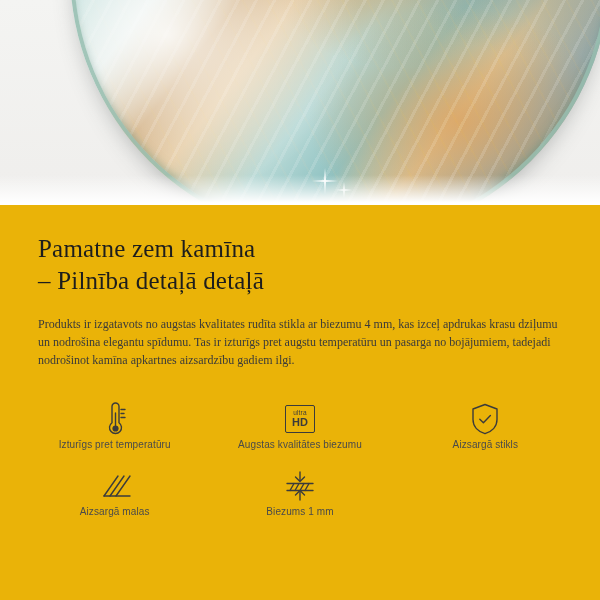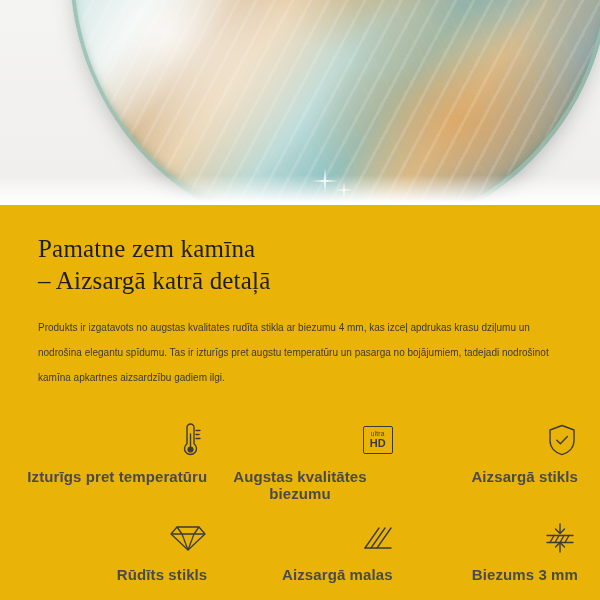--- a/index.html
+++ b/index.html
@@ -121,54 +121,53 @@
     font-size: 25px;
     line-height: 32px;
     color: #1d1d1d;
     font-weight: 400;
     letter-spacing: 0.2px;
   }
   .headline .l2 { display: block; }
   .body-copy {
     margin: 18px 0 0 38px;
     width: 530px;
-    font-size: 10px;
-    line-height: 25px;
+    font-size: 12px;
+    line-height: 18px;
     color: #3a3a3a;
+    font-family: Liberation Serif, serif;
   }
 
   
   .features {
     margin: 24px 0 0 0;
     display: grid;
     grid-template-columns: repeat(3, 1fr);
     row-gap: 10px;
     padding: 0 22px;
   }
   .feature {
     display: flex;
     flex-direction: column;
-    align-items: flex-end;
+    align-items: center;
     justify-content: flex-start;
     padding-top: 6px;
   }
   .feature-icon {
     height: 40px;
     display: flex;
     align-items: center;
     justify-content: center;
     color: #3b3b3b;
   }
   .feature-label {
-    margin-top: 8px;
-    font-size: 15px;
+    font-size: 10px;
     color: #4a4a4a;
     text-align: center;
     letter-spacing: 0.1px;
-    font-weight: bold;
   }
   .ultrahd {
     width: 30px; height: 28px;
     border: 1.4px solid #3b3b3b;
     border-radius: 2px;
     display: flex; flex-direction: column;
     align-items: center; justify-content: center;
     line-height: 1;
   }
   .ultrahd .u1 { font-size: 6.5px; letter-spacing: 0.2px; color:#3b3b3b; }
@@ -185,21 +184,21 @@
     <div class="glass-edge"></div>
     <div class="glass-highlight"></div>
     <div class="glass-highlight small"></div>
     <div class="hero-fade"></div>
   </div>
 
   <div class="content">
 
     <h1 class="headline">
       <span>Pamatne zem kamīna</span>
-      <span class="l2">– Aizsargā katrā detaļā</span>
+      <span class="l2">– Pilnība detaļā detaļā</span>
     </h1>
 
     <p class="body-copy">Produkts ir izgatavots no augstas kvalitates rudīta stikla ar biezumu 4 mm, kas izceļ apdrukas krasu dziļumu un nodrošina elegantu spīdumu. Tas ir izturīgs pret augstu temperatūru un pasarga no bojājumiem, tadejadi nodrošinot kamīna apkartnes aizsardzību gadiem ilgi.</p>
 
     <div class="features">
 
       <div class="feature">
         <div class="feature-icon">
           <svg width="34" height="38" viewBox="0 0 34 38" fill="none" stroke="#3b3b3b" stroke-width="1.4" stroke-linecap="round">
             <path d="M14 6.5a3.5 3.5 0 0 1 7 0v16.2a6 6 0 1 1-7 0z"></path>
@@ -224,29 +223,20 @@
       <div class="feature">
         <div class="feature-icon">
           <svg width="32" height="36" viewBox="0 0 32 36" fill="none" stroke="#3b3b3b" stroke-width="1.4" stroke-linejoin="round" stroke-linecap="round">
             <path d="M16 3.5 28 8v10.5c0 7-5.2 12.1-12 14.2C9.2 30.6 4 25.5 4 18.5V8z"></path>
             <path d="M10.8 18.2l3.6 3.6 7-7.2"></path>
           </svg>
         </div>
         <div class="feature-label">Aizsargā stikls</div>
       </div>
 
-      <div class="feature">
-        <div class="feature-icon">
-          <svg width="38" height="32" viewBox="0 0 38 32" fill="none" stroke="#3b3b3b" stroke-width="1.3" stroke-linejoin="round">
-            <path d="M8 5h22l6 7-17 16L2 12z"></path>
-            <path d="M2 12h34M8 5l5 7M30 5l-5 7M13 12l6 16M25 12l-6 16"></path>
-          </svg>
-        </div>
-        <div class="feature-label">Rūdīts stikls</div>
-      </div>
 
       <div class="feature">
         <div class="feature-icon">
           <svg width="34" height="30" viewBox="0 0 34 30" fill="none" stroke="#3b3b3b" stroke-width="1.4" stroke-linecap="round">
             <path d="M6 25 20 5"></path>
             <path d="M12 25 26 5"></path>
             <path d="M18 25 32 5"></path>
             <path d="M6 25h26"></path>
           </svg>
         </div>
@@ -258,18 +248,18 @@
           <svg width="36" height="34" viewBox="0 0 36 34" fill="none" stroke="#3b3b3b" stroke-width="1.4" stroke-linecap="round">
             <path d="M18 3v8"></path>
             <path d="M13.5 8 18 12.5 22.5 8"></path>
             <path d="M5 14.5h26"></path>
             <path d="M5 21.5h26"></path>
             <path d="M8 21.5 12 14.5M13 21.5 17 14.5M18 21.5 22 14.5M23 21.5 27 14.5"></path>
             <path d="M18 31v-8"></path>
             <path d="M13.5 26 18 21.5 22.5 26"></path>
           </svg>
         </div>
-        <div class="feature-label">Biezums 3 mm</div>
+        <div class="feature-label">Biezums 1 mm</div>
       </div>
 
     </div>
   </div>
 </div>
 
 </body></html>

